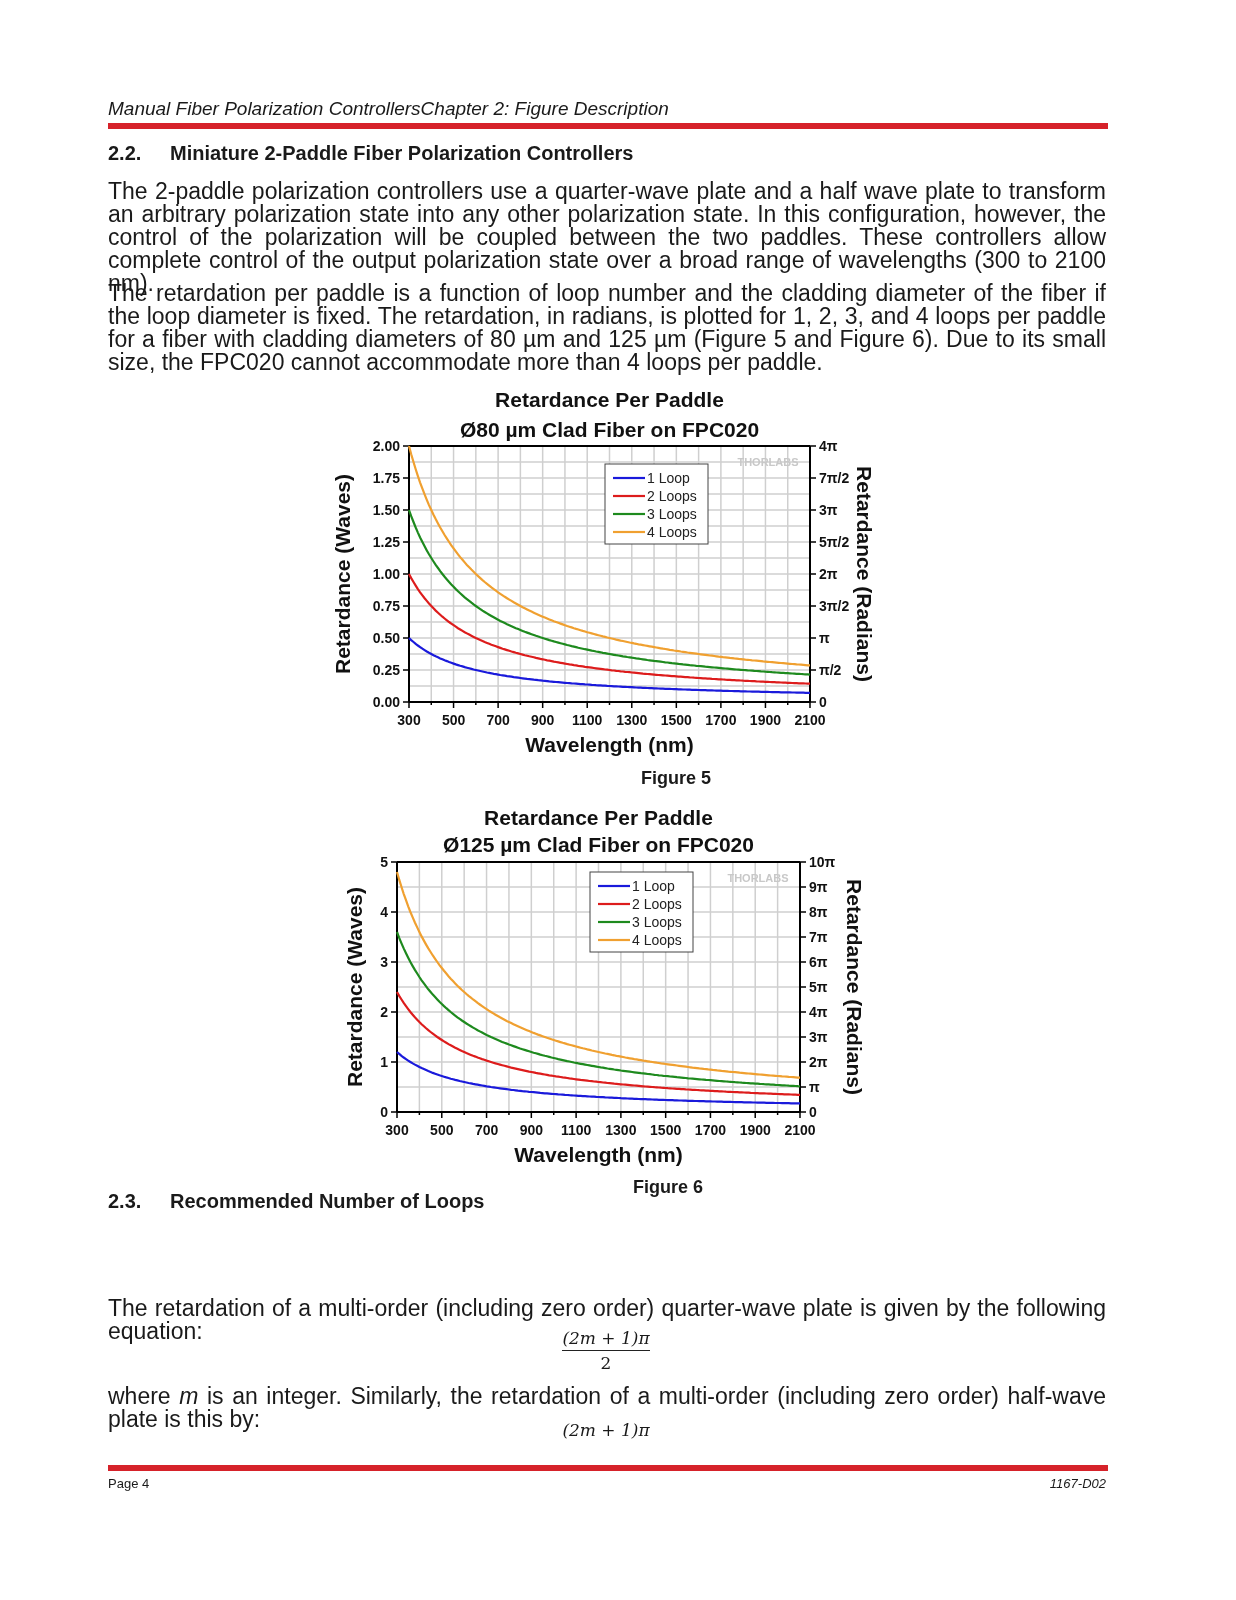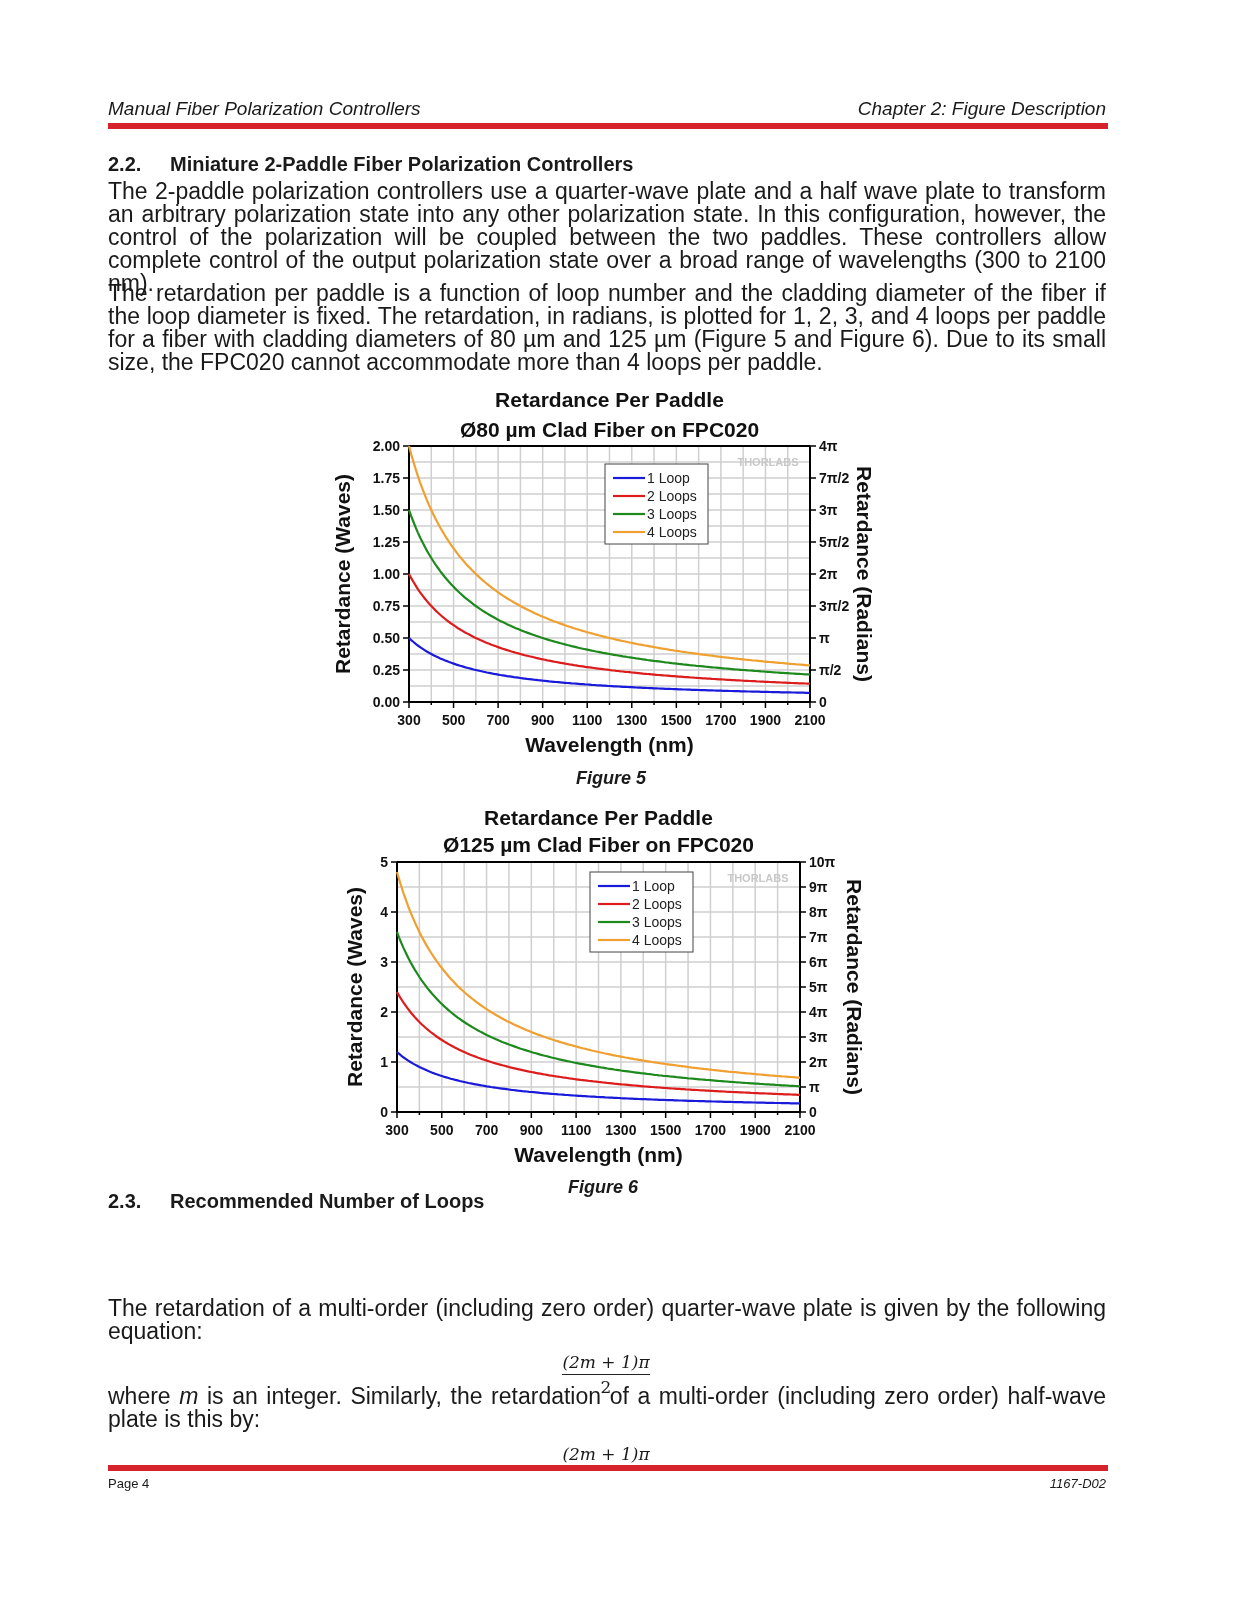--- a/index.html
+++ b/index.html
@@ -1,40 +1,40 @@
 <!DOCTYPE html>
 <html><head>
 <meta charset="utf-8">
 <style>
   html, body { margin:0; padding:0; background:#fff; }
   body { width:1236px; height:1600px; position:relative; font-family:"Liberation Sans", sans-serif; color:#1a1a1a; }
-  .hdr { position:absolute; left:108px; top:98px; width:998px; font-style:italic; font-size:19px; display:flex; justify-content:space-between; }
+  .hdr { position:absolute; left:108px; top:98px; width:998px; font-style:italic; font-size:19px; display:flex; }
   .redbar { position:absolute; left:108px; width:1000px; height:6px; background:#d6222a; }
   .h2 { position:absolute; left:108px; font-weight:bold; font-size:20px; }
   .h2 .num { display:inline-block; width:62px; }
   .para { position:absolute; left:108px; width:998px; font-size:23px; line-height:23px; text-align:justify; }
-  .caption { position:absolute; font-style:italic; font-weight:bold; font-size:18px; text-align:center; width:200px; }
+  .caption { position:absolute; font-weight:bold; font-size:18px; text-align:right; width:200px; }
   .chart { position:absolute; }
-  .eq { position:absolute; font-family:"DejaVu Serif", serif; font-style:italic; font-size:17px; text-align:center;margin-top:24px; }
+  .eq { position:absolute; font-family:"DejaVu Serif", serif; font-style:italic; font-size:17px; text-align:center; }
   .eq .frac { display:inline-block; text-align:center; }
   .eq .line { border-top:1px solid #222; margin:2px 0; }
   .footer { position:absolute; left:108px; top:1476px; width:998px; font-size:13px; display:flex; justify-content:space-between; }
   .footer .doc { font-style:italic; }
   svg text { font-family:"Liberation Sans", sans-serif; }
 </style>
 </head>
 <body>
 
 <div class="hdr">
   <span>Manual Fiber Polarization Controllers</span>
   <span>Chapter 2: Figure Description</span>
 </div>
 <div class="redbar" style="top:123px"></div>
 
-<div class="h2" style="top:153px">
+<div class="h2" style="top:142px">
   <span class="num">2.2.</span><span>Miniature 2-Paddle Fiber Polarization Controllers</span>
 </div>
 <div class="para" style="top:180px">The 2-paddle polarization controllers use a quarter-wave plate and a half wave plate to transform an arbitrary polarization state into any other polarization state. In this configuration, however, the control of the polarization will be coupled between the two paddles. These  controllers allow complete control of the output polarization state over a broad range of wavelengths (300 to 2100 nm).</div>
 <div class="para" style="top:282px">The retardation per paddle is a function of loop number and the cladding diameter of the fiber if the loop diameter is fixed. The retardation, in radians, is plotted for 1, 2, 3, and 4 loops per paddle for a fiber with cladding diameters of 80 µm and 125 µm (Figure 5 and Figure 6). Due to its small size, the FPC020 cannot accommodate more than 4 loops per paddle.</div>
 
 <svg class="chart" id="chart0" style="left:320px; top:382px;" width="580" height="380">
     <text x="289.5" y="25" text-anchor="middle" font-size="21" font-weight="bold" fill="#111">Retardance Per Paddle</text>
     <text x="289.5" y="55" text-anchor="middle" font-size="21" font-weight="bold" fill="#111">Ø80 µm Clad Fiber on FPC020</text>
     <line x1="89" x2="89" y1="64" y2="320" stroke="#cfcfcf" stroke-width="1.5"></line>
     <line x1="111.27777777777777" x2="111.27777777777777" y1="64" y2="320" stroke="#cfcfcf" stroke-width="1.5"></line>

